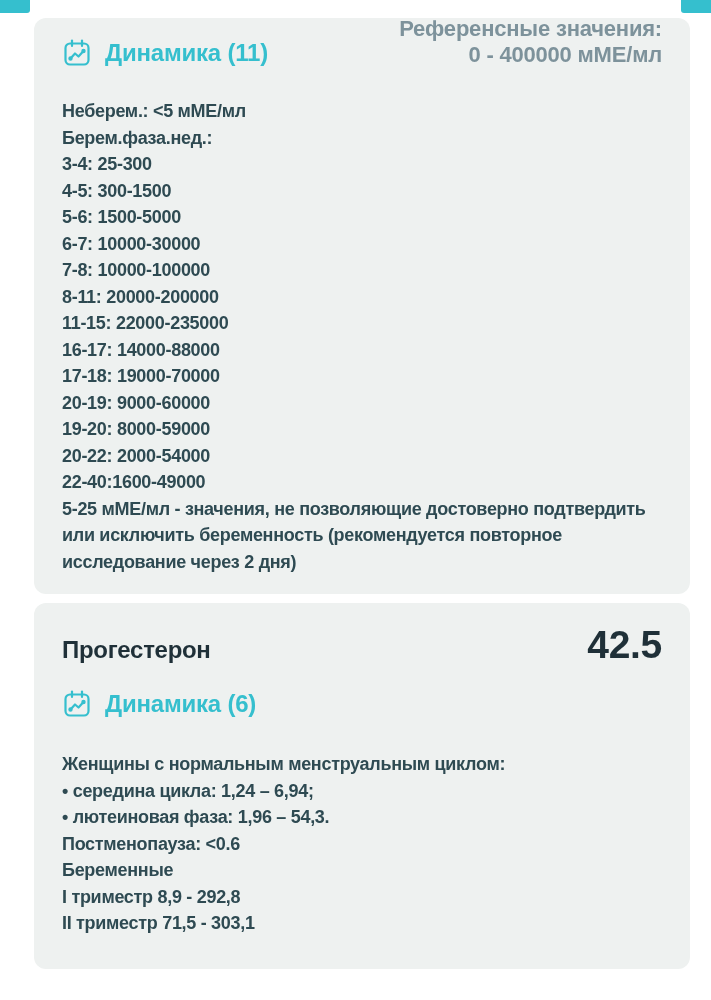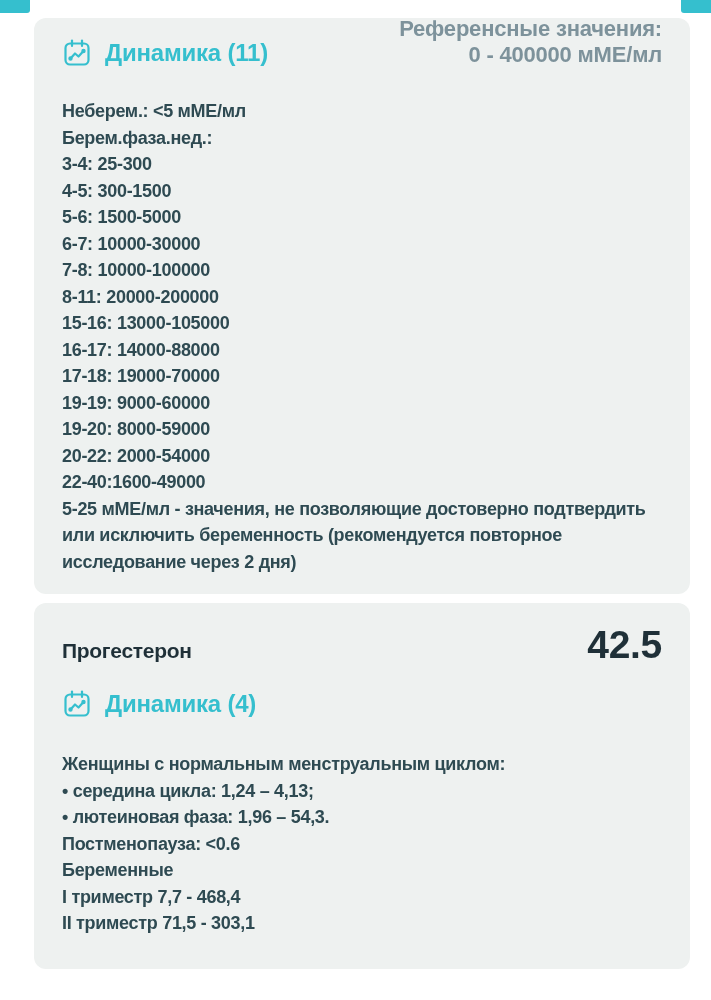--- a/index.html
+++ b/index.html
@@ -41,21 +41,21 @@
     letter-spacing:-0.2px;white-space:nowrap;
   }
 
   .lines{margin-top:30px;}
   .lines .line{
     color:#2e4a52;font-size:18px;line-height:26.5px;font-weight:700;
     letter-spacing:-0.3px;
   }
 
   .title-row{display:flex;justify-content:space-between;align-items:baseline;margin-top:6px;}
-  .test-title{color:#1f3038;font-size:21px;font-weight:700;letter-spacing:-0.3px;}
+  .test-title{color:#1f3038;font-size:24px;font-weight:700;letter-spacing:-0.3px;}
   .test-value{color:#1f3038;font-size:39px;font-weight:700;letter-spacing:-0.3px;}
   .card.second .dynamics-link{margin-top:22px;}
   .card.second .lines{margin-top:32px;}
 </style>
 </head>
 <body>
 
 <div class="corner-accent left"></div>
 <div class="corner-accent right"></div>
 
@@ -81,24 +81,24 @@
   </div>
   <div class="lines">
       <div class="line">Неберем.: &lt;5 мМЕ/мл</div>
       <div class="line">Берем.фаза.нед.:</div>
       <div class="line">3-4: 25-300</div>
       <div class="line">4-5: 300-1500</div>
       <div class="line">5-6: 1500-5000</div>
       <div class="line">6-7: 10000-30000</div>
       <div class="line">7-8: 10000-100000</div>
       <div class="line">8-11: 20000-200000</div>
-      <div class="line">15-16: 13000-105000</div>
+      <div class="line">11-15: 22000-235000</div>
       <div class="line">16-17: 14000-88000</div>
       <div class="line">17-18: 19000-70000</div>
-      <div class="line">19-19: 9000-60000</div>
+      <div class="line">20-19: 9000-60000</div>
       <div class="line">19-20: 8000-59000</div>
       <div class="line">20-22: 2000-54000</div>
       <div class="line">22-40:1600-49000</div>
       <div class="line">5-25 мМЕ/мл - значения, не позволяющие достоверно подтвердить или исключить беременность (рекомендуется повторное исследование через 2 дня)</div>
     </div>
 </section>
 
 <section class="card second">
   <div class="title-row">
     <span class="test-title">Прогестерон</span>
@@ -108,24 +108,24 @@
     <span class="icon-cal">
       <svg viewBox="0 0 30 30" width="30" height="30" fill="none" stroke="#35bfce" stroke-width="2.2" stroke-linecap="round" stroke-linejoin="round">
         <rect x="3.5" y="5.5" width="23" height="21" rx="4.5"></rect>
         <line x1="10" y1="2.5" x2="10" y2="8"></line>
         <line x1="20" y1="2.5" x2="20" y2="8"></line>
         <polyline points="8.5,20.5 13,15.5 16.5,18.5 21.5,13"></polyline>
         <circle cx="8.5" cy="20.5" r="1.1" fill="#35bfce"></circle>
         <circle cx="21.5" cy="13" r="1.1" fill="#35bfce"></circle>
       </svg>
     </span>
-    <span class="lbl">Динамика (4)</span>
+    <span class="lbl">Динамика (6)</span>
   </a>
   <div class="lines">
       <div class="line">Женщины с нормальным менструальным циклом:</div>
-      <div class="line">• середина цикла: 1,24 – 4,13;</div>
+      <div class="line">• середина цикла: 1,24 – 6,94;</div>
       <div class="line">• лютеиновая фаза: 1,96 – 54,3.</div>
       <div class="line">Постменопауза: &lt;0.6</div>
       <div class="line">Беременные</div>
-      <div class="line">I триместр 7,7 - 468,4</div>
+      <div class="line">I триместр 8,9 - 292,8</div>
       <div class="line">II триместр 71,5 - 303,1</div>
     </div>
 </section>
 
 </body></html>

